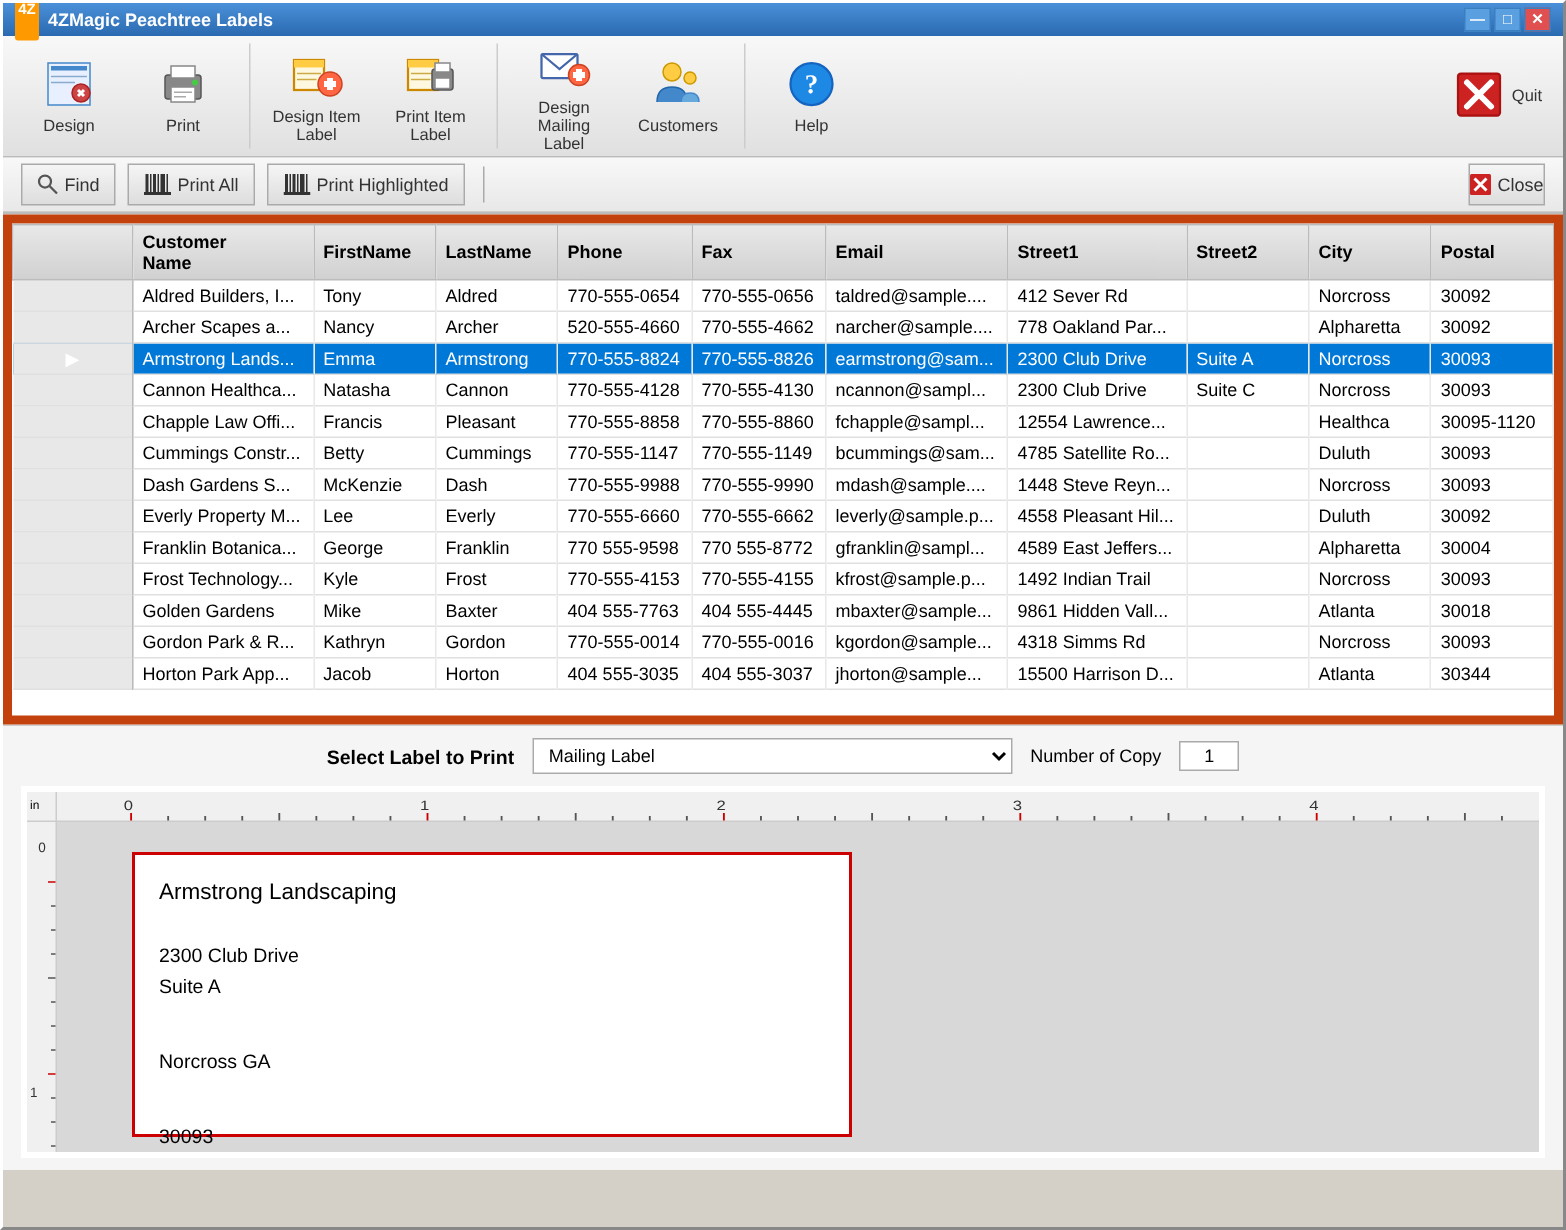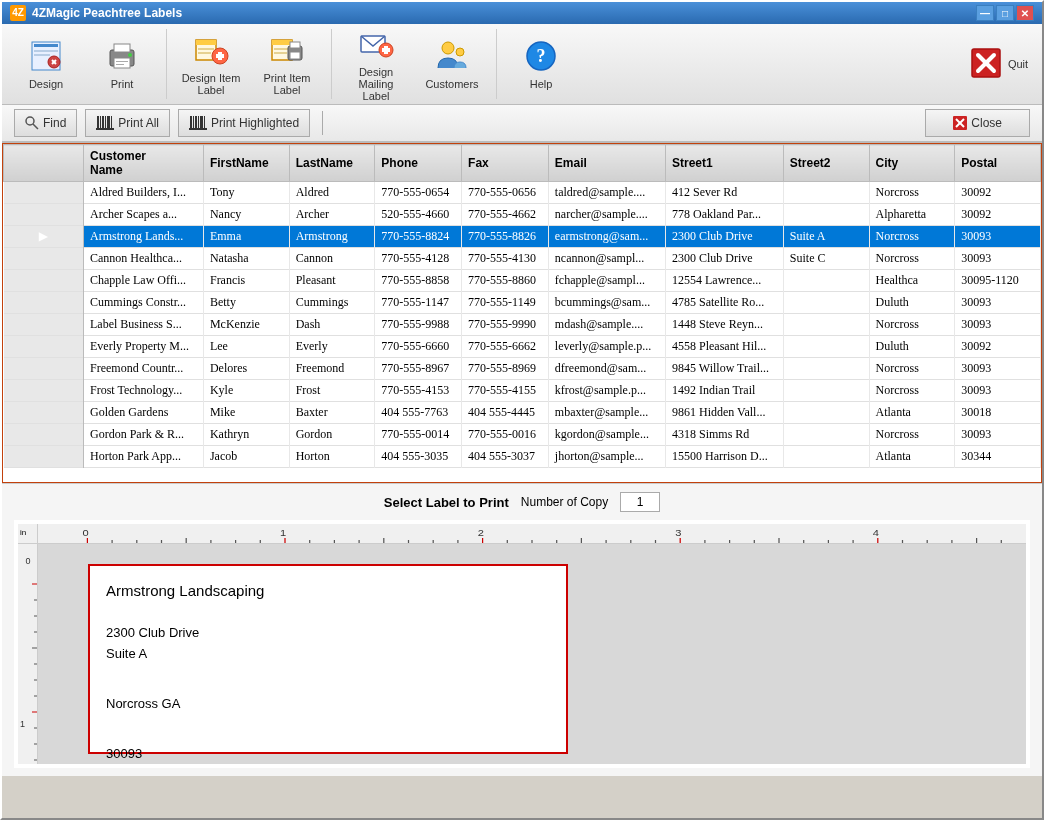--- a/index.html
+++ b/index.html
@@ -9,21 +9,21 @@
     .title-bar {
       background: linear-gradient(to bottom, #4a90d9, #2a6ab0);
       color: white;
       height: 22px;
       display: flex;
       align-items: center;
       padding: 0 8px;
       font-size: 12px;
       font-weight: bold;
     }
-    .title-bar-icon { width: 16px; height: 16px; margin-right: 6px; background: #ff9900; border-radius: 2px; display: inline-block; font-size: 10px; color: white; text-align: center; line-height: 16px; }
+    .title-bar-icon { width: 16px; height: 28px; margin-right: 6px; background: #ff9900; border-radius: 2px; display: inline-block; font-size: 10px; color: white; text-align: center; line-height: 16px; }
     .title-bar-controls { margin-left: auto; display: flex; gap: 2px; }
     .title-btn { width: 18px; height: 16px; background: #5a9fe0; border: 1px solid #3a7fc0; color: white; font-size: 10px; cursor: pointer; display: flex; align-items: center; justify-content: center; }
     .title-btn.close-btn { background: #e05050; }
 
     
     .toolbar {
       background: linear-gradient(to bottom, #f8f8f8, #e0e0e0);
       border-bottom: 1px solid #bbb;
       padding: 4px 8px;
       display: flex;
@@ -83,51 +83,51 @@
       font-size: 12px;
       color: #333;
       height: 28px;
     }
     .action-separator { width: 1px; height: 24px; background: #aaa; margin: 0 4px; }
     .close-action-btn {
       margin-left: auto;
       display: flex;
       align-items: center;
       gap: 4px;
-      padding: 4px 27px;
+      padding: 4px 0;
       background: linear-gradient(to bottom, #f5f5f5, #ddd);
       border: 1px solid #aaa;
       cursor: pointer;
       font-size: 12px;
       color: #333;
       height: 28px;
     }
 
     
     .table-container {
       background: white;
-      border: 1px solid #c2410c;
+      border: 6px solid #c2410c;
       margin: 0;
       overflow: auto;
       height: 340px;
       position: relative;
     }
     table { width: 100%; border-collapse: collapse; font-size: 12px; }
     thead th {
       background: linear-gradient(to bottom, #e8e8e8, #d0d0d0);
       border: 1px solid #bbb;
       padding: 4px 6px;
       text-align: left;
       font-weight: bold;
       position: sticky;
       top: 0;
       white-space: nowrap;
       min-width: 80px;
     }
-    tbody tr { border-bottom: 1px solid #e0e0e0; font-family: Liberation Serif, serif; }
+    tbody tr { border-bottom: 1px solid #e0e0e0; }
     tbody tr.selected { background: #0078d7; color: white; }
     tbody td { padding: 3px 6px; border-right: 1px solid #e8e8e8; white-space: nowrap; }
     .row-indicator { width: 16px; background: #e8e8e8; border-right: 1px solid #bbb; text-align: center; padding: 0; }
 
     
     .bottom-panel { background: #f5f5f5; border-top: 1px solid #ccc; padding: 8px 12px; }
     .label-select-row { display: flex; align-items: center; gap: 12px; margin-bottom: 8px; justify-content: center; }
     .label-select-row label { font-size: 13px; font-weight: bold; }
     .label-dropdown {
       padding: 3px 6px;
@@ -447,21 +447,21 @@
             <td>770-555-1147</td>
             <td>770-555-1149</td>
             <td>bcummings@sam...</td>
             <td>4785 Satellite Ro...</td>
             <td></td>
             <td>Duluth</td>
             <td>30093</td>
           </tr>
           <tr>
             <td class="row-indicator"></td>
-            <td>Label Business S...</td>
+            <td>Dash Gardens S...</td>
             <td>McKenzie</td>
             <td>Dash</td>
             <td>770-555-9988</td>
             <td>770-555-9990</td>
             <td>mdash@sample....</td>
             <td>1448 Steve Reyn...</td>
             <td></td>
             <td>Norcross</td>
             <td>30093</td>
           </tr>
@@ -473,30 +473,30 @@
             <td>770-555-6660</td>
             <td>770-555-6662</td>
             <td>leverly@sample.p...</td>
             <td>4558 Pleasant Hil...</td>
             <td></td>
             <td>Duluth</td>
             <td>30092</td>
           </tr>
           <tr>
             <td class="row-indicator"></td>
-            <td>Freemond Countr...</td>
-            <td>Delores</td>
-            <td>Freemond</td>
-            <td>770-555-8967</td>
-            <td>770-555-8969</td>
-            <td>dfreemond@sam...</td>
-            <td>9845 Willow Trail...</td>
-            <td></td>
-            <td>Norcross</td>
-            <td>30093</td>
+            <td>Franklin Botanica...</td>
+            <td>George</td>
+            <td>Franklin</td>
+            <td>770 555-9598</td>
+            <td>770 555-8772</td>
+            <td>gfranklin@sampl...</td>
+            <td>4589 East Jeffers...</td>
+            <td></td>
+            <td>Alpharetta</td>
+            <td>30004</td>
           </tr>
           <tr>
             <td class="row-indicator"></td>
             <td>Frost Technology...</td>
             <td>Kyle</td>
             <td>Frost</td>
             <td>770-555-4153</td>
             <td>770-555-4155</td>
             <td>kfrost@sample.p...</td>
             <td>1492 Indian Trail</td>
@@ -543,20 +543,25 @@
             <td>Atlanta</td>
             <td>30344</td>
           </tr>
         </tbody>
     </table>
   </div>
 
   <div class="bottom-panel">
     <div class="label-select-row">
       <label>Select Label to Print</label>
+      <select class="label-dropdown">
+        <option>Mailing Label</option>
+        <option>Item Label</option>
+        <option>Custom Label</option>
+      </select>
       <span>Number of Copy</span>
       <input type="text" class="copy-input" value="1" style="">
     </div>
 
     <div class="preview-wrapper">
 
       <div style="display:flex; align-items:flex-start;">
         <div style="width:20px; height:20px; background:#f0f0f0; border-right:1px solid #ccc; border-bottom:1px solid #ccc; flex-shrink:0;">
           <span style="font-size:8px; padding-left:2px; display:block; margin-top:4px;">in</span>
         </div>

